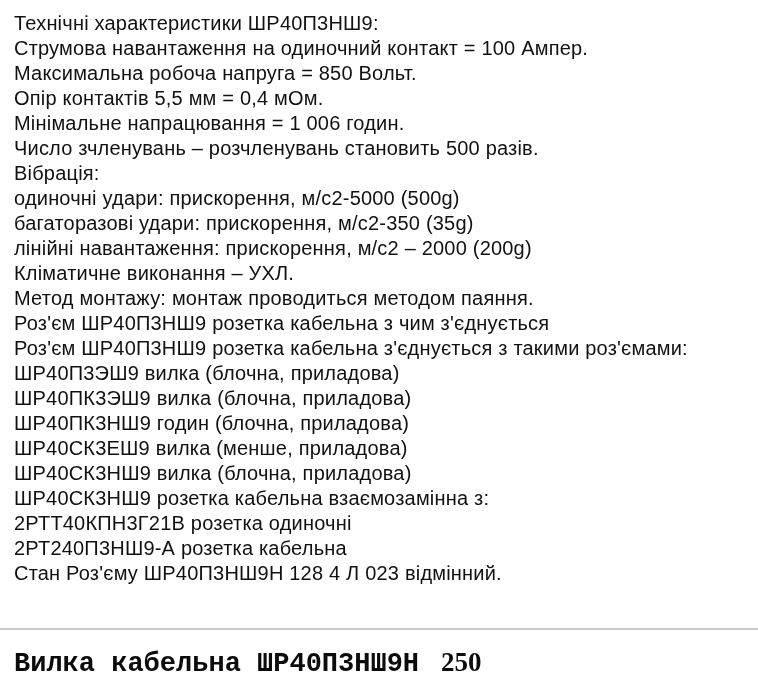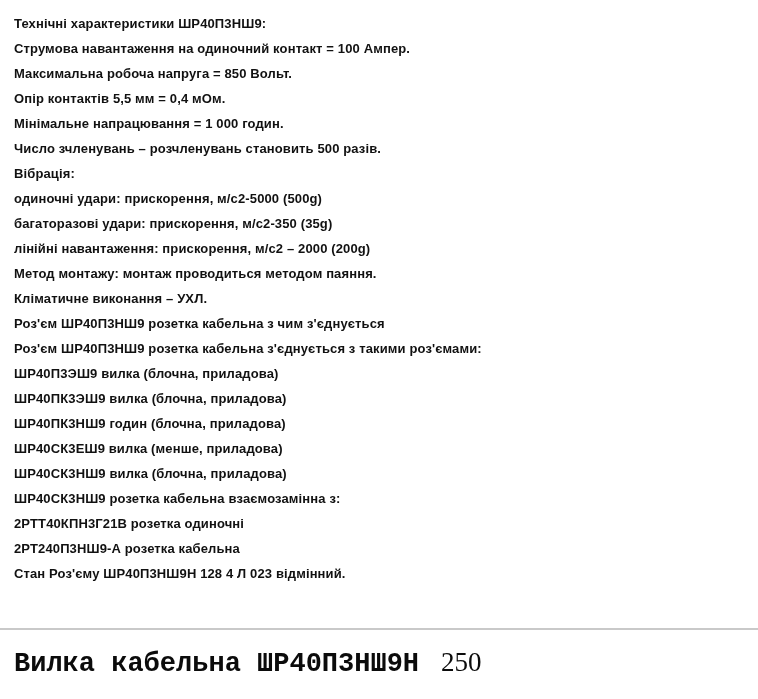--- a/index.html
+++ b/index.html
@@ -28,26 +28,25 @@
   
   .spec-block {
     position: absolute;
     left: 14px;
     top: 11px;
     width: 740px;
   }
 
   .spec-line {
     font-family: "Liberation Sans", sans-serif;
-    font-size: 13px;
+    font-size: 20px;
     line-height: 25px;
     color: #111111;
     white-space: pre;
     letter-spacing: 0.01em;
-    font-weight: bold;
   }
 
   
   .divider {
     position: absolute;
     left: 0;
     top: 628px;
     width: 758px;
     height: 2px;
     background: #c9c9c9;
@@ -72,42 +71,42 @@
     white-space: pre;
   }
 
   .footer-name {
     font-family: Liberation Mono, monospace;
     font-weight: 700;
   }
 
   .footer-price {
     font-family: "Liberation Serif", "DejaVu Serif", serif;
-    font-weight: 400;
+    font-weight: 700;
     padding-left: 22px;
   }
 </style>
 </head>
 <body>
 
 <div class="page">
 
   <div class="spec-block">
     <div class="spec-line">Технічні характеристики ШР40П3НШ9:</div>
     <div class="spec-line">Струмова навантаження на одиночний контакт = 100 Ампер.</div>
     <div class="spec-line">Максимальна робоча напруга = 850 Вольт.</div>
     <div class="spec-line">Опір контактів 5,5 мм = 0,4 мОм.</div>
-    <div class="spec-line">Мінімальне напрацювання = 1 000 годин.</div>
+    <div class="spec-line">Мінімальне напрацювання = 1 006 годин.</div>
     <div class="spec-line">Число зчленувань – розчленувань становить 500 разів.</div>
     <div class="spec-line">Вібрація:</div>
     <div class="spec-line">одиночні удари: прискорення, м/с2-5000 (500g)</div>
     <div class="spec-line">багаторазові удари: прискорення, м/с2-350 (35g)</div>
     <div class="spec-line">лінійні навантаження: прискорення, м/с2 – 2000 (200g)</div>
+    <div class="spec-line">Кліматичне виконання – УХЛ.</div>
     <div class="spec-line">Метод монтажу: монтаж проводиться методом паяння.</div>
-    <div class="spec-line">Кліматичне виконання – УХЛ.</div>
     <div class="spec-line">Роз'єм ШР40П3НШ9 розетка кабельна з чим з'єднується</div>
     <div class="spec-line">Роз'єм ШР40П3НШ9 розетка кабельна з'єднується з такими роз'ємами:</div>
     <div class="spec-line">ШР40П3ЭШ9 вилка (блочна, приладова)</div>
     <div class="spec-line">ШР40ПК3ЭШ9 вилка (блочна, приладова)</div>
     <div class="spec-line">ШР40ПК3НШ9 годин (блочна, приладова)</div>
     <div class="spec-line">ШР40СК3ЕШ9 вилка (менше, приладова)</div>
     <div class="spec-line">ШР40СК3НШ9 вилка (блочна, приладова)</div>
     <div class="spec-line">ШР40СК3НШ9 розетка кабельна взаємозамінна з:</div>
     <div class="spec-line">2РТТ40КПН3Г21В розетка одиночні</div>
     <div class="spec-line">2РТ240П3НШ9-А розетка кабельна</div>

